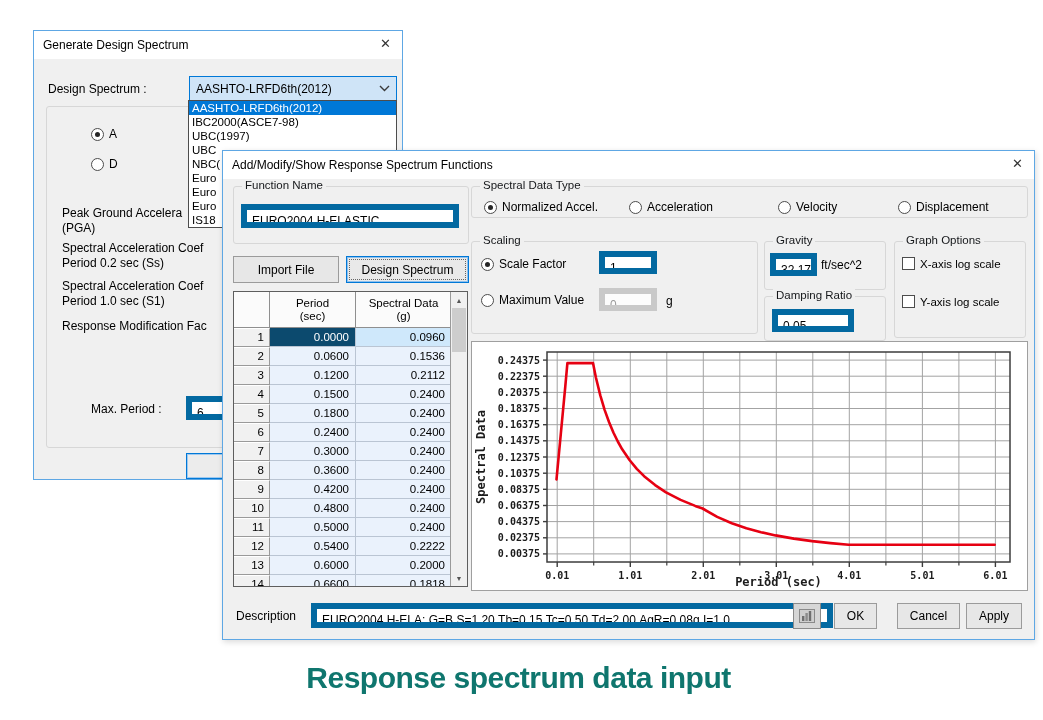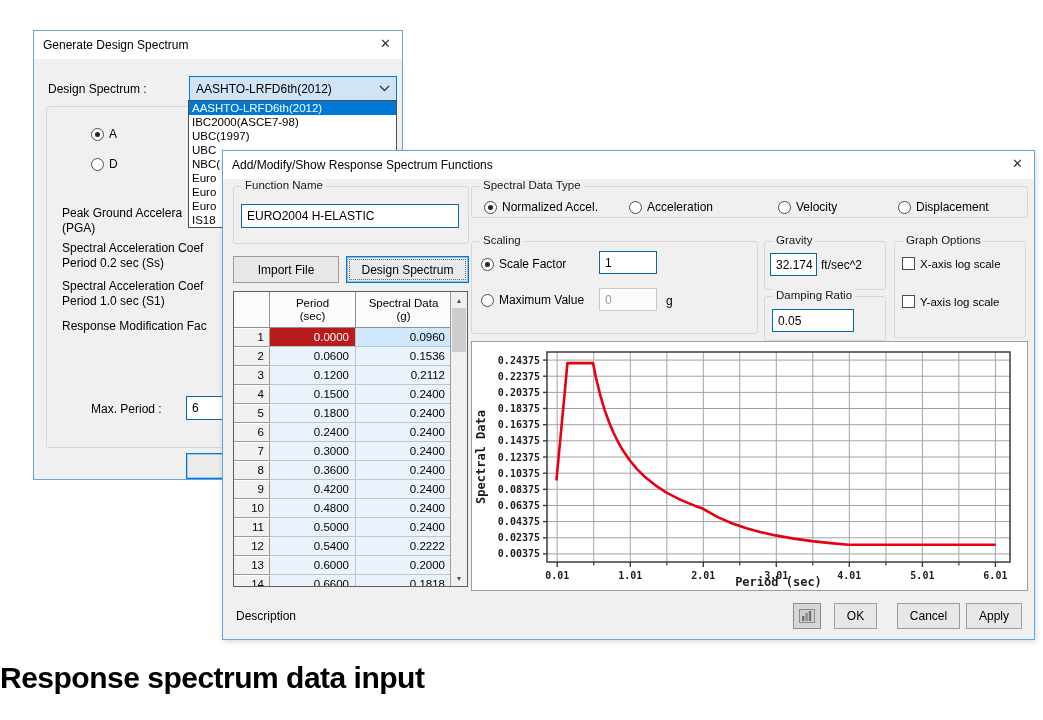--- a/index.html
+++ b/index.html
@@ -6,21 +6,21 @@
 html,body{width:1043px;height:720px;background:#fff;font-family:"Liberation Sans",sans-serif;overflow:hidden}
 .stage{position:absolute;left:0;top:0;width:1043px;height:720px}
 .dlg{position:absolute;background:#f0f0f0;border:1px solid #5ea7e4}
 #dlg1{left:33px;top:30px;width:370px;height:450px;z-index:1}
 #dlg2{left:222px;top:150px;width:813px;height:490px;z-index:3;box-shadow:1px 2px 6px rgba(0,0,0,.15)}
 .tbar{height:28px;background:#fff;display:flex;align-items:center;padding:0 9px;font-size:12px;color:#000;position:relative}
 .closex{position:absolute;right:11px;top:5px;font-size:13px;color:#333;line-height:16px}
 .dlabel{position:absolute;font-size:12px;color:#000;white-space:nowrap;line-height:14px}
 .group{position:absolute;border:1px solid #d7d7d7;border-radius:3px}
 .glabel{position:absolute;top:-8px;left:8px;background:#f0f0f0;padding:0 3px;font-size:11.5px;color:#15171a;white-space:nowrap}
-.input{position:absolute;background:#fff;border:1px solid #0369a1;font-size:12px;line-height:20px;padding:1px 5px;white-space:nowrap;overflow:hidden;color:#000}
+.input{position:absolute;background:#fff;border:6px solid #0369a1;font-size:12px;line-height:20px;padding:1px 5px;white-space:nowrap;overflow:hidden;color:#000}
 .input.disabled{color:#9a9a9a;border-color:#c9c9c9;background:#fcfcfc}
 .btn{position:absolute;background:#e7e7e7;border:1px solid #9b9b9b;font-size:12px;display:flex;align-items:center;justify-content:center;color:#000;white-space:nowrap}
 .btn.focusd{background:#e9e9e9;border:1px solid #0078d7;box-shadow:inset 0 0 0 1px #8fc0ec;outline:1px dotted #666;outline-offset:-4px}
 .btn.defaultb{border:1px solid #0078d7;box-shadow:inset 0 0 0 1px #9fc9ef;background:#ececec}
 .rrow{position:absolute;display:flex;align-items:center;gap:5px;font-size:12px;color:#000;white-space:nowrap}
 .radio{width:13px;height:13px;border:1px solid #4c4c4c;border-radius:50%;background:#fff;display:inline-block;position:relative;flex:none}
 .radio.sel::after{content:"";position:absolute;left:3px;top:3px;width:5px;height:5px;border-radius:50%;background:#262626}
 .checkbox{width:13px;height:13px;border:1px solid #4c4c4c;background:#fff;display:inline-block;flex:none}
 .combo{position:absolute;left:155px;top:45px;width:208px;height:25px;background:#cfe4f7;border:1px solid #0078d7;display:flex;align-items:center;padding:0 6px;font-size:12px;color:#000}
 .combo .chev{margin-left:auto}
@@ -28,30 +28,30 @@
 .dd-item{height:14px;line-height:14px;padding:0 3px;white-space:nowrap;overflow:hidden;color:#000}
 .dd-item.sel{background:#0078d7;color:#fff}
 .table{position:absolute;left:10px;top:140px;width:235px;height:296px;background:#fff;border:1px solid #5e5e5e;overflow:hidden;font-size:11.5px}
 .thead{display:flex;height:36px}
 .hcell{border-right:1px solid #8f8f8f;border-bottom:1px solid #8f8f8f;background:#fbfbfb;display:flex;flex-direction:column;align-items:center;justify-content:center;line-height:13px;color:#000}
 .hc0{width:36px}.hc1{width:86px}.hc2{width:96px}
 .trow{display:flex;height:19px}
 .rnum{width:36px;background:#f1f1f1;border-right:1px solid #9a9a9a;border-bottom:1px solid #9a9a9a;border-top:1px solid #fff;text-align:right;padding-right:5px;line-height:17px;color:#000}
 .dcell{width:86px;background:#eaf2fc;border-right:1px solid #bac5d3;border-bottom:1px solid #bac5d3;text-align:right;padding-right:6px;line-height:18px;color:#000}
 .dcell.c2{width:96px}
-.dcell.selp{background:#b91c1c;color:#fff}
+.dcell.selp{background:#0c4a6e;color:#fff}
 .dcell.selsp{background:#cfe8fb}
 .vscroll{position:absolute;right:0;top:0;bottom:0;width:17px;background:#f0f0f0;border-left:1px solid #9a9a9a}
 .sbtn{height:16px;display:flex;align-items:center;justify-content:center;font-size:7px;color:#555;width:100%}
 .sbtn.down{position:absolute;bottom:0;left:0}
 .sthumb{position:absolute;top:16px;left:1px;right:1px;height:44px;background:#cdcdcd}
 .chartwrap{position:absolute;left:248px;top:190px;width:557px;height:250px;background:#fff;border:1px solid #9f9f9f}
 .ctick{font:700 10px "DejaVu Sans Mono",monospace;fill:#1c1c1c}
 .ctitle{font:700 12px "DejaVu Sans Mono",monospace;fill:#1c1c1c}
-.caption{position:absolute;left:0;right:6px;top:661px;text-align:left;font-size:30px;font-weight:700;color:#000000;letter-spacing:-.5px}
+.caption{position:absolute;left:0;right:6px;top:661px;text-align:center;font-size:30px;font-weight:700;color:#0f766e;letter-spacing:-.5px}
 .iconbtn{position:absolute;left:570px;top:452px;width:28px;height:26px;background:#d6d6d6;border:1px solid #8a8a8a;display:flex;align-items:center;justify-content:center}
 </style>
 </head>
 <body>
 
 <div class="stage">
 
   <div class="dlg" id="dlg1">
     <div class="tbar">
       <span>Generate Design Spectrum</span>
@@ -339,20 +339,21 @@
           <text x="68" y="37.7" text-anchor="end" class="ctick">0.22375</text>
           <line x1="71" y1="18.1" x2="75" y2="18.1" stroke="#3c3c3c" stroke-width="1.4"></line>
           <text x="68" y="21.6" text-anchor="end" class="ctick">0.24375</text>
           <polyline points="84.5,137.4 86.7,114.2 88.9,90.9 91.1,67.6 93.3,44.4 95.4,21.1 99.1,21.1 106.4,21.1 113.7,21.1 121,21.1 123.9,35.5 128.3,53.4 132.7,68.1 137.1,80.3 141.5,90.7 145.8,99.5 150.2,107.3 157.5,118 164.8,126.8 172.1,134.2 183.1,143.1 194,150.3 208.6,157.9 223.2,163.9 230.6,166.5 245.2,174.9 259.8,181.3 274.4,186.3 289,190.2 303.6,193.4 321.8,196.6 340.1,199.1 358.4,201.1 376.6,202.8 413.1,202.8 449.6,202.8 486.1,202.8 522.7,202.8" fill="none" stroke="#e60012" stroke-width="2.6" stroke-linejoin="round" stroke-linecap="round"></polyline>
           <text x="306.5" y="244" text-anchor="middle" class="ctitle">Period (sec)</text>
           <text x="13" y="115" text-anchor="middle" class="ctitle" transform="rotate(-90 13 115)">Spectral Data</text>
         </svg>
     </div>
 
     <div class="dlabel" style="left:13px;top:458px">Description</div>
+    <div class="input" style="left:88px;top:452px;width:522px;height:25px">EURO2004 H-ELA: G=B,S=1.20,Tb=0.15,Tc=0.50,Td=2.00,AgR=0.08g,I=1.0</div>
     <div class="iconbtn">
       <svg width="16" height="14" viewBox="0 0 16 14">
         <rect x="0.5" y="0.5" width="15" height="13" fill="#cfcfcf" stroke="#8a8a8a"></rect>
         <rect x="3" y="7" width="2.4" height="5" fill="#6f6f6f"></rect>
         <rect x="6.4" y="4" width="2.4" height="8" fill="#8c8c8c"></rect>
         <rect x="9.8" y="2" width="2.4" height="10" fill="#6f6f6f"></rect>
       </svg>
     </div>
     <div class="btn" style="left:611px;top:452px;width:43px;height:26px">OK</div>
     <div class="btn" style="left:674px;top:452px;width:63px;height:26px">Cancel</div>

